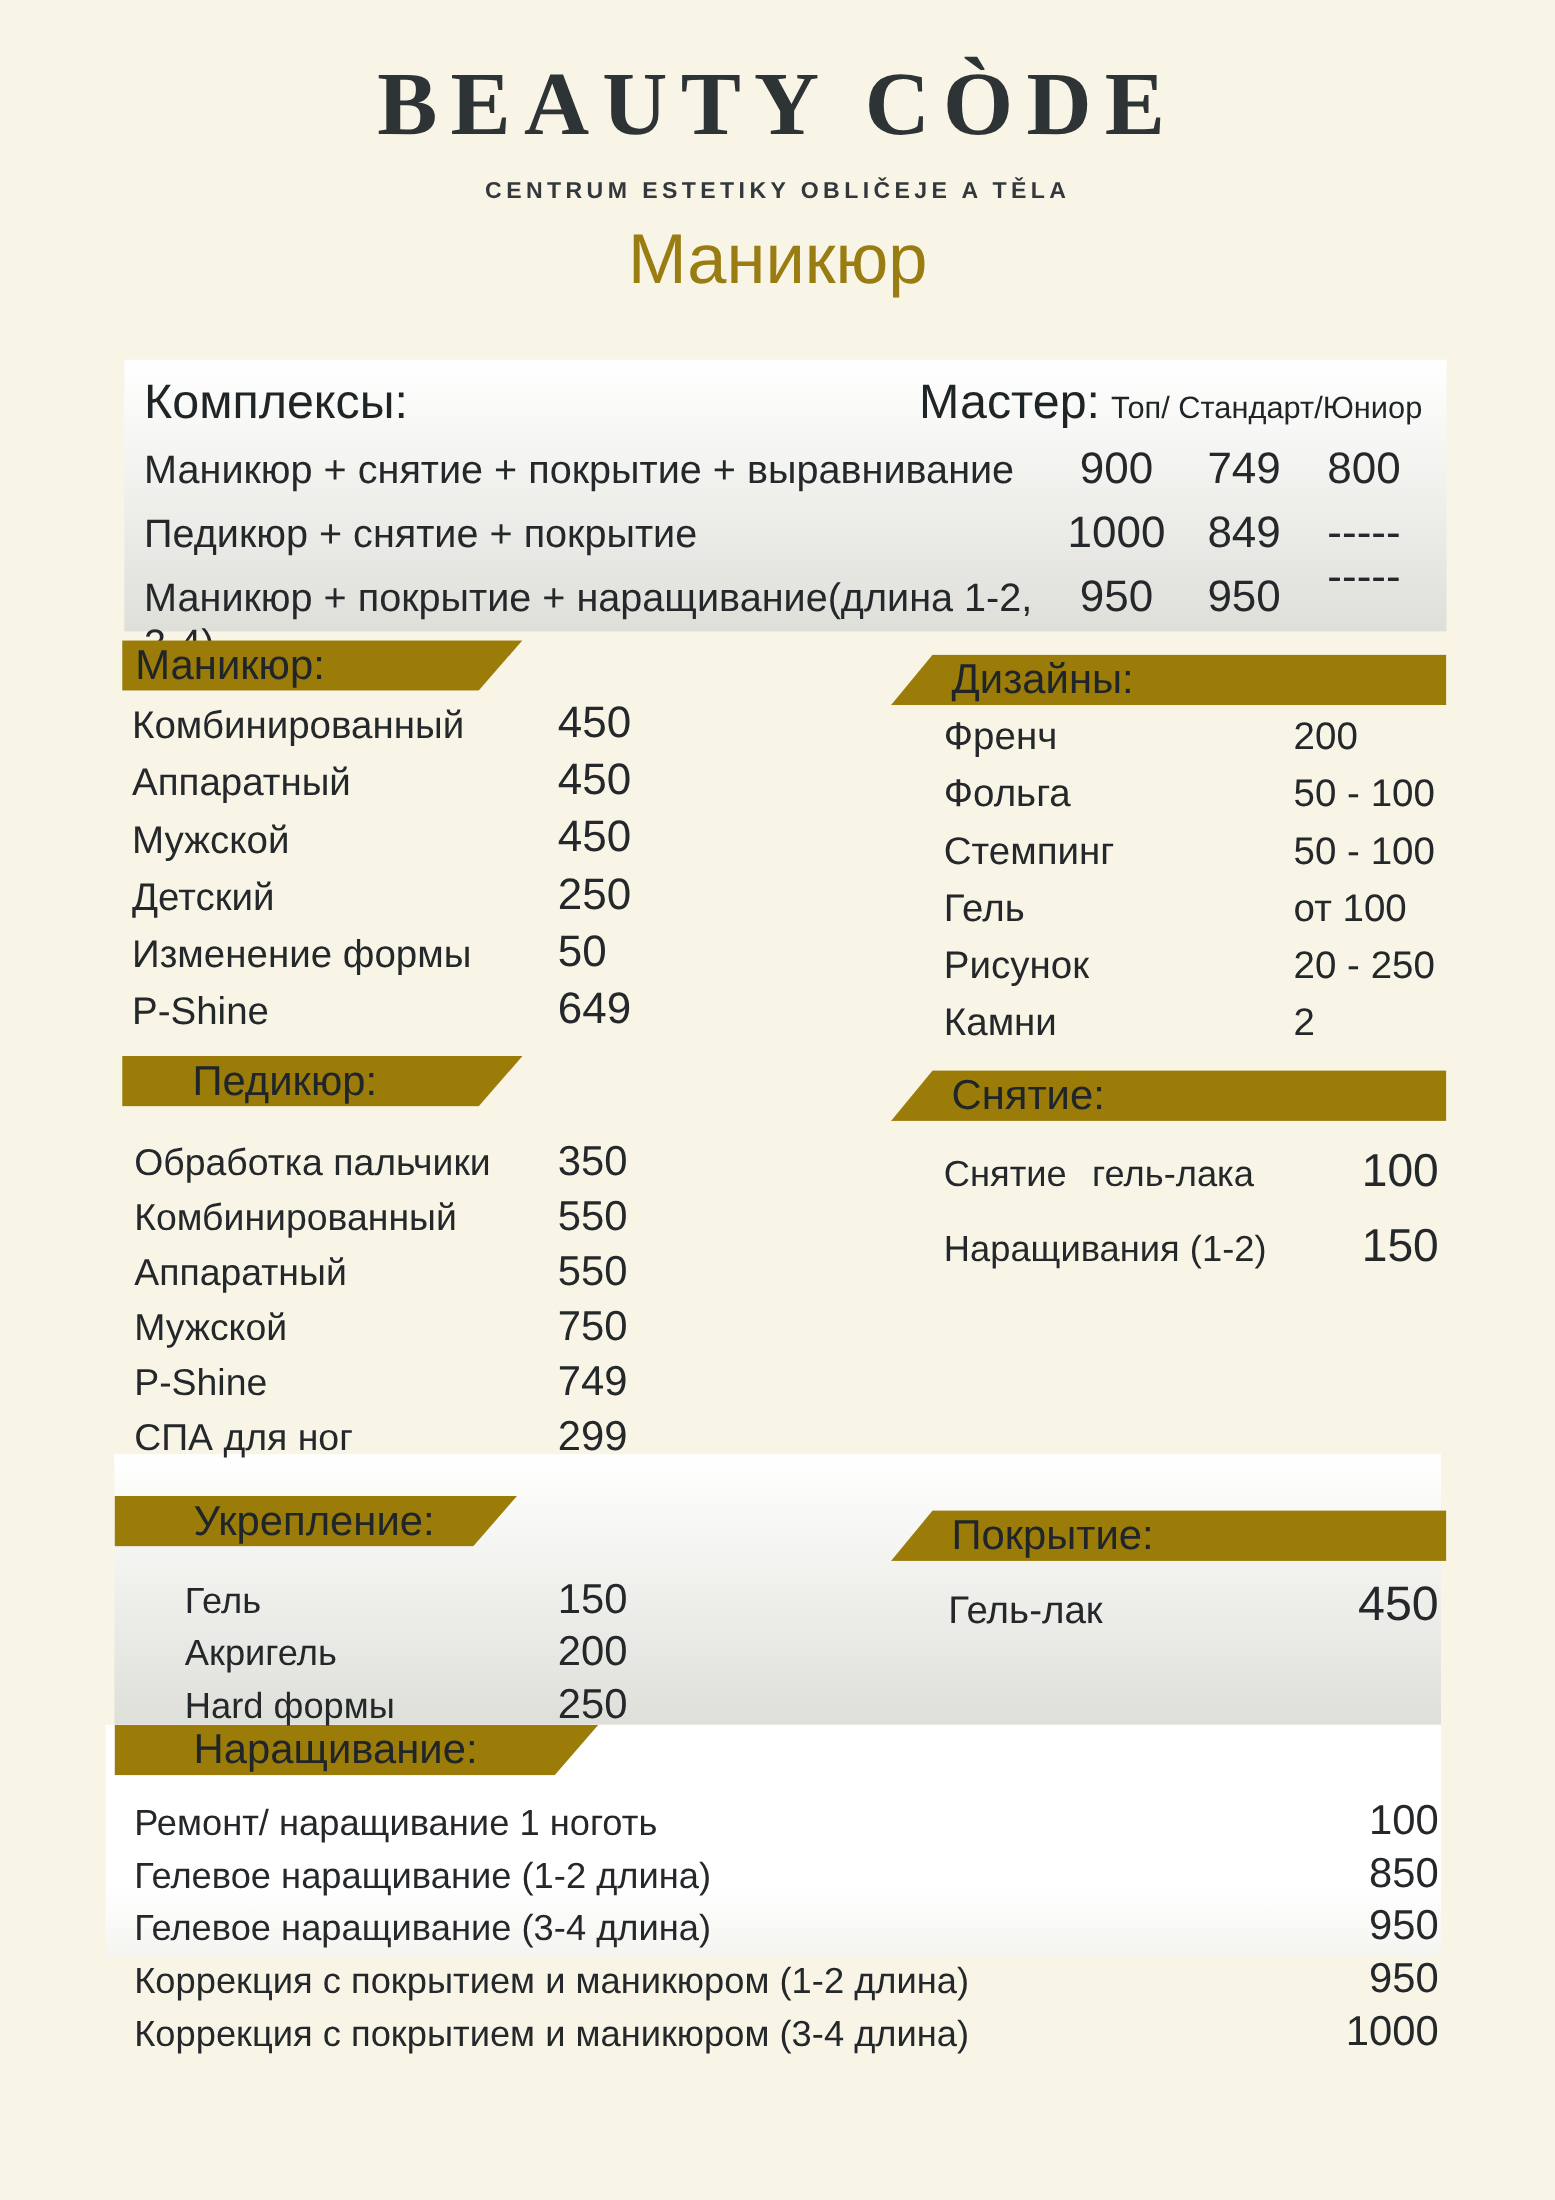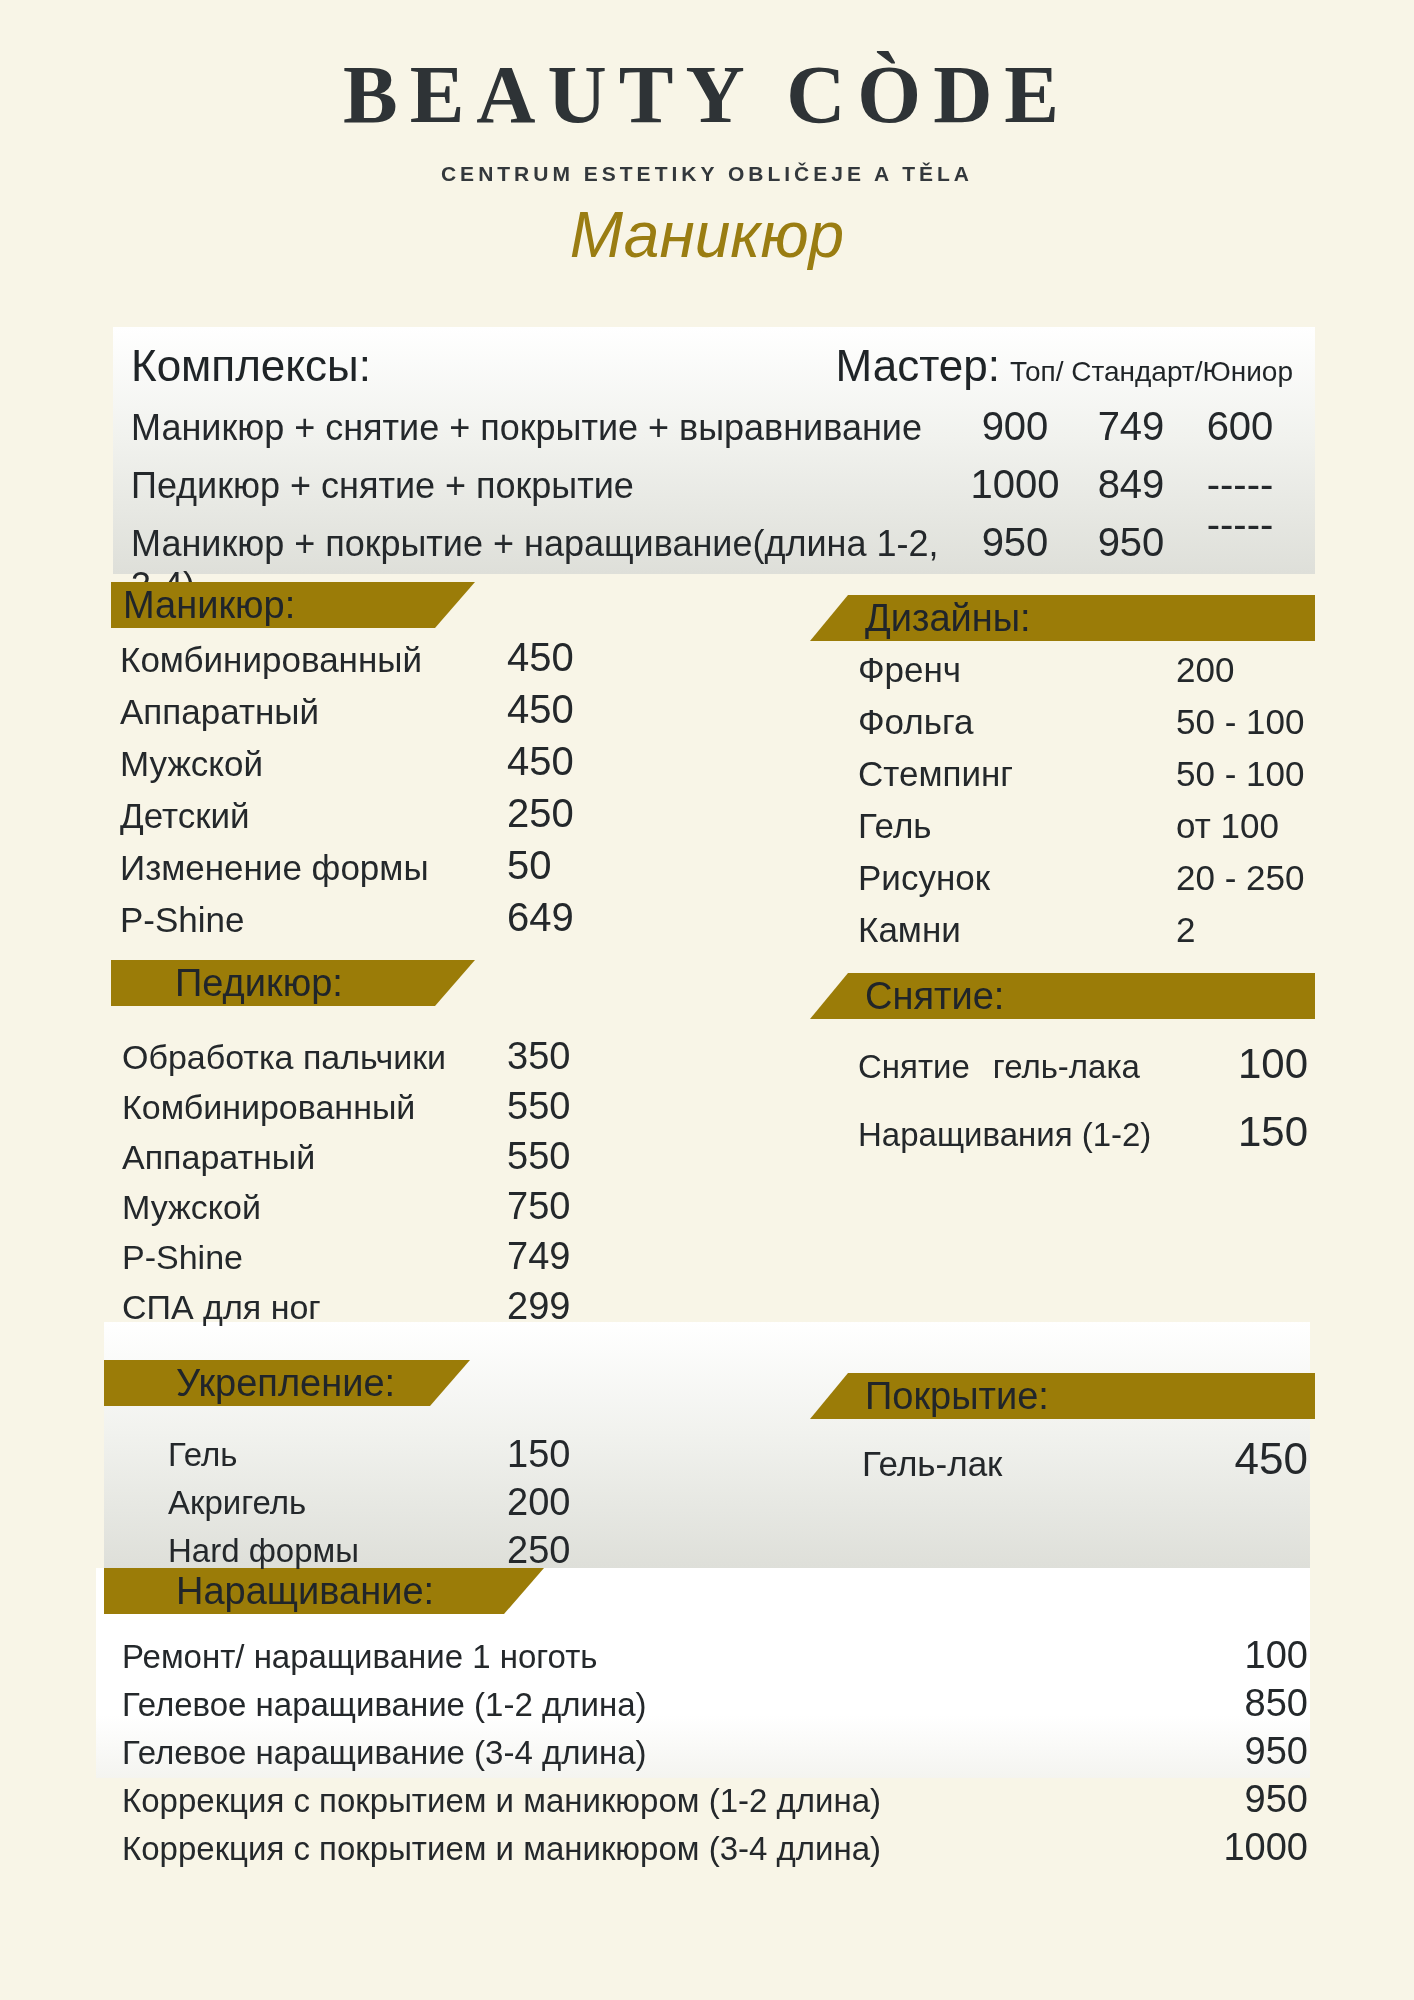--- a/index.html
+++ b/index.html
@@ -7,21 +7,21 @@
   .page { position:relative; width:1414px; height:2000px; margin:0 auto;
           background:#f8f5e7; overflow:hidden; color:#24282b; }
 
   
   .logo { position:absolute; top:54px; left:0; width:100%; text-align:center;
           font-family:"Liberation Serif", serif; font-weight:600; font-size:82px;
           letter-spacing:12px; color:#2e3336; line-height:1; }
   .tagline { position:absolute; top:162px; left:0; width:100%; text-align:center;
              font-weight:700; font-size:21px; letter-spacing:4px; color:#33383c; }
   .page-title { position:absolute; top:198px; left:0; width:100%; text-align:center;
-                font-size:64px; color:#9a7d12;font-style:italic; }
+                font-size:64px; color:#9a7d12; }
 
   
   .panel { position:absolute; background:linear-gradient(180deg,#ffffff 0%,#f1f2ee 45%,#dedfd9 100%); }
   .panel-komplexy { left:113px; top:327px; width:1202px; height:247px; padding:14px 22px 0 18px; }
   .panel-mid  { left:104px; top:1322px; width:1206px; height:246px; }
   .panel-bottom { left:96px; top:1568px; width:1214px; height:210px;
                   background:linear-gradient(180deg,#ffffff 0%,#ffffff 70%,#f4f4f0 100%); }
 
   
   .k-head { display:flex; align-items:baseline; }
@@ -99,21 +99,21 @@
   <div class="panel panel-komplexy">
     <div class="k-head">
       <span class="k-title">Комплексы:</span>
       <span class="k-master">Мастер:</span>
       <span class="k-tiers">Топ/ Стандарт/Юниор</span>
     </div>
     <div class="k-row">
       <span class="k-name">Маникюр + снятие + покрытие + выравнивание</span>
       <span class="k-cell c1">900</span>
       <span class="k-cell c2">749</span>
-      <span class="k-cell c3">600</span>
+      <span class="k-cell c3">800</span>
     </div>
     <div class="k-row">
       <span class="k-name">Педикюр + снятие + покрытие</span>
       <span class="k-cell c1">1000</span>
       <span class="k-cell c2">849</span>
       <span class="k-cell c3">-----</span>
     </div>
     <div class="k-row">
       <span class="k-name">Маникюр + покрытие + наращивание(длина 1-2, 3-4)</span>
       <span class="k-cell c1">950</span>

